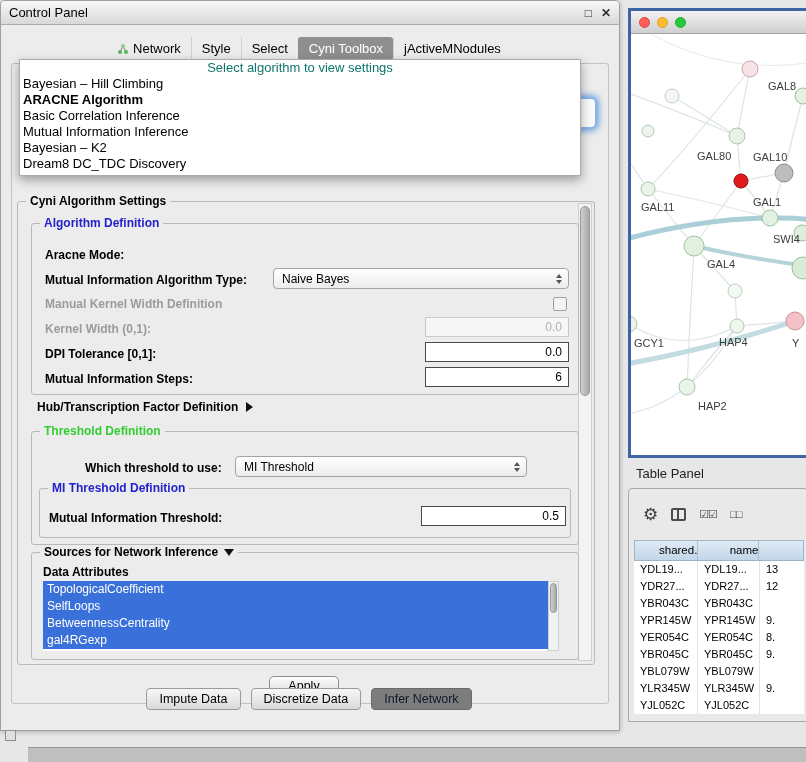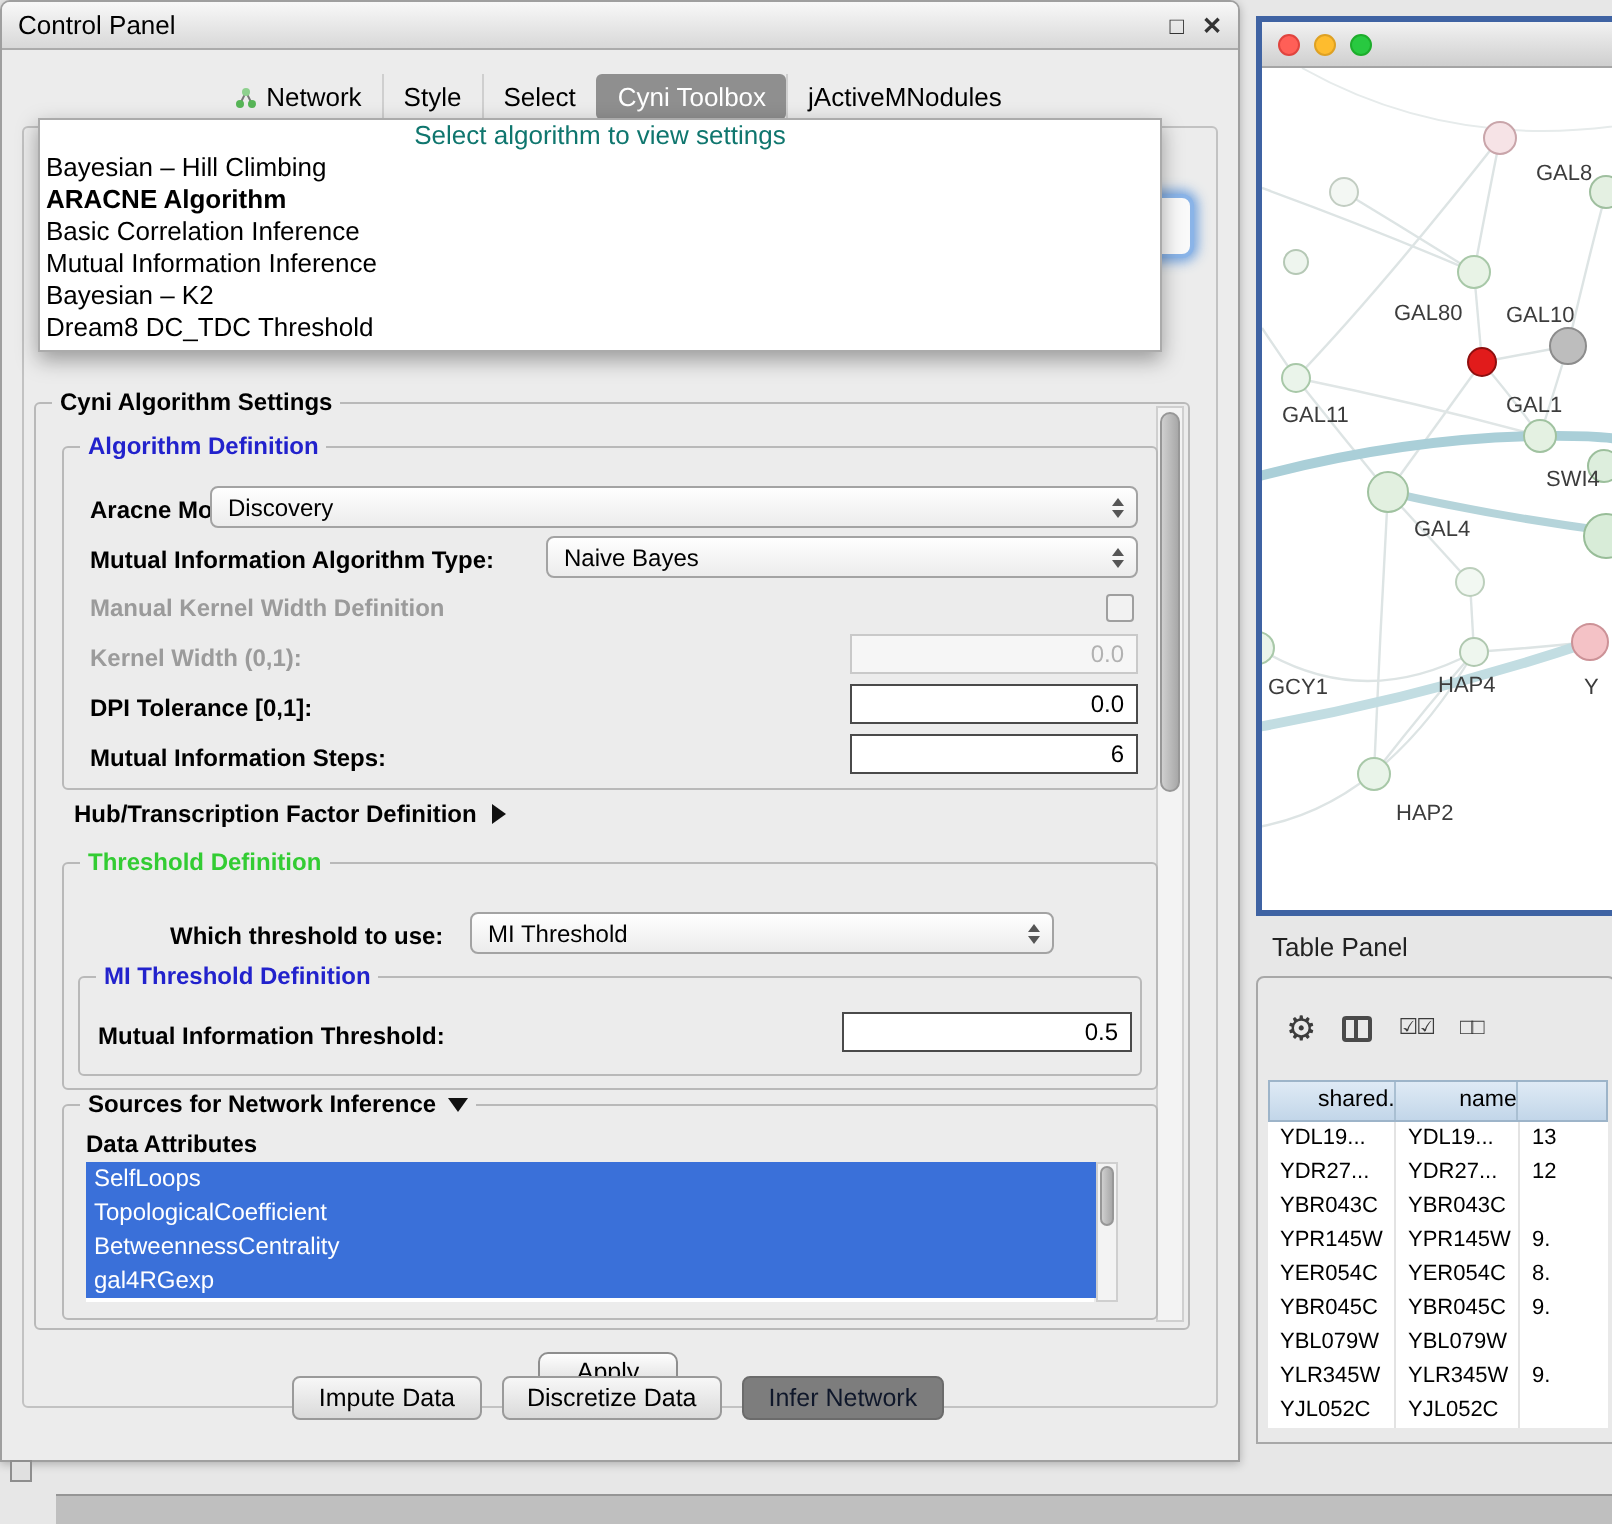--- a/index.html
+++ b/index.html
@@ -147,44 +147,37 @@
   <div id="combo-ring" class="abs"></div>
 
   <div id="dropdown" class="abs">
     <div class="dd-placeholder">Select algorithm to view settings</div>
     <div>
         <div class="dd-item">Bayesian – Hill Climbing</div>
         <div class="dd-item bold">ARACNE Algorithm</div>
         <div class="dd-item">Basic Correlation Inference</div>
         <div class="dd-item">Mutual Information Inference</div>
         <div class="dd-item">Bayesian – K2</div>
-        <div class="dd-item">Dream8 DC_TDC Threshold</div>
+        <div class="dd-item">Dream8 DC_TDC Discovery</div>
       </div>
   </div>
 
   <div class="group abs" style="left:16px;top:200px;width:576px;height:462px;">
     <span class="glabel">Cyni Algorithm Settings</span>
   </div>
 
   <div class="vscroll abs" style="left:577px;top:202px;width:14px;height:458px;">
     <div class="vthumb" style="top:2px;height:190px;"></div>
   </div>
 
   <div class="group abs" style="left:30px;top:222px;width:546px;height:170px;">
     <span class="glabel blue">Algorithm Definition</span>
   </div>
 
   <span class="lbl abs" style="left:44px;top:247px;">Aracne Mode:</span>
-  <div class="combo abs" style="left:104px;top:242px;width:464px;height:21px;">
-    <span>Discovery</span>
-    <span class="combo-arrows">
-      <span class="tri-up"></span>
-        <span class="tri-dn"></span>
-      </span>
-  </div>
 
   <span class="lbl abs" style="left:44px;top:272px;">Mutual Information Algorithm Type:</span>
   <div class="combo abs" style="left:272px;top:267px;width:296px;height:21px;">
     <span>Naive Bayes</span>
     <span class="combo-arrows">
       <span class="tri-up"></span>
         <span class="tri-dn"></span>
       </span>
   </div>
 
@@ -222,22 +215,22 @@
     <span class="glabel blue">MI Threshold Definition</span>
   </div>
   <span class="lbl abs" style="left:48px;top:510px;">Mutual Information Threshold:</span>
   <div class="field abs" style="left:420px;top:505px;width:145px;height:20px;">0.5</div>
 
   <div class="group abs" style="left:30px;top:551px;width:546px;height:106px;">
     <span class="glabel"><span>Sources for Network Inference</span><span class="tri-down2"></span></span>
   </div>
   <span class="lbl abs" style="left:42px;top:564px;">Data Attributes</span>
   <div class="abs" style="left:42px;top:580px;width:504px;height:70px;background:#fff;">
+      <div class="attr-item">TopologicalCoefficient</div>
       <div class="attr-item">SelfLoops</div>
-      <div class="attr-item">TopologicalCoefficient</div>
       <div class="attr-item">BetweennessCentrality</div>
       <div class="attr-item">gal4RGexp</div>
     </div>
   <div class="vscroll abs" style="left:547px;top:580px;width:11px;height:70px;">
     <div class="vthumb" style="top:1px;height:30px;width:7px;"></div>
   </div>
 
   <div class="btn abs" style="left:268px;top:675px;width:70px;height:21px;">Apply</div>
 
   <div class="bottom-tabs abs">

